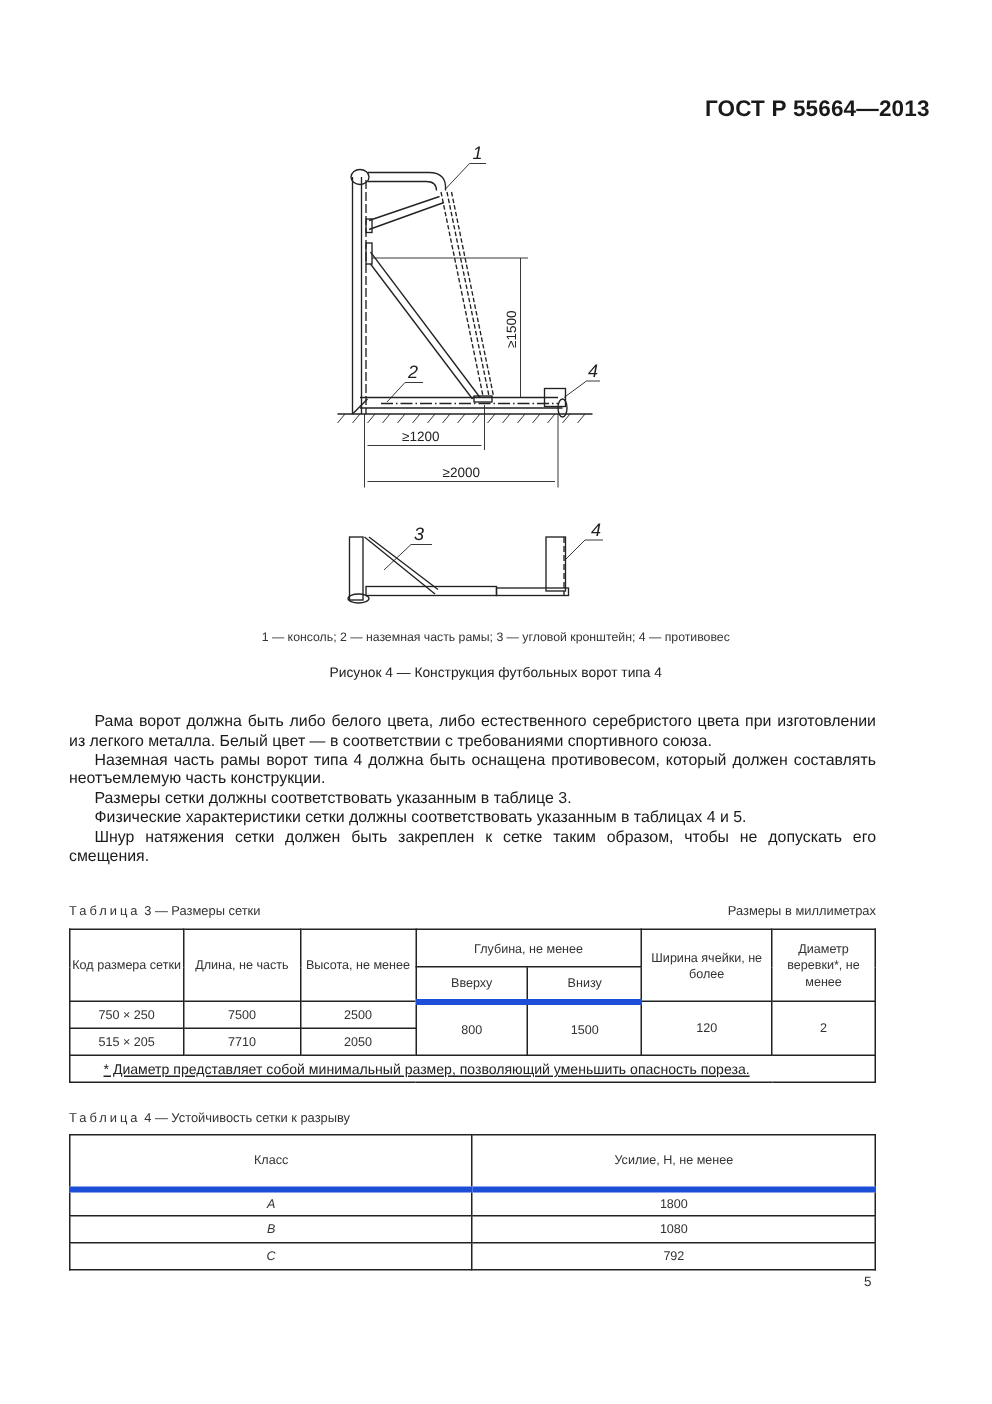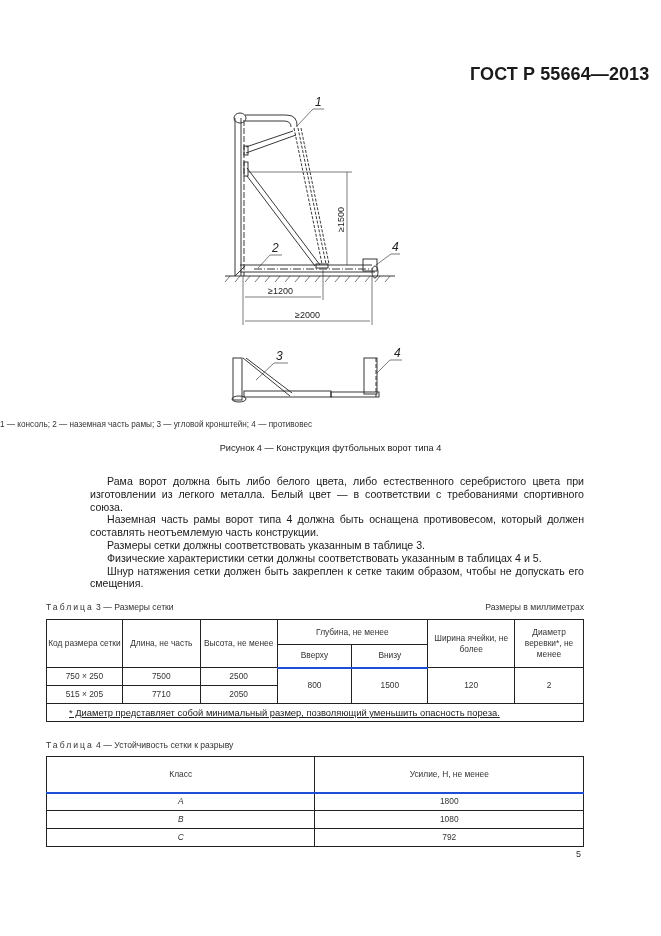--- a/index.html
+++ b/index.html
@@ -1,33 +1,33 @@
 <!DOCTYPE html>
 <html><head>
 <meta charset="utf-8">
 <style>
   html, body { margin: 0; padding: 0; background: #ffffff; }
   body { width: 661px; height: 936px; position: relative; overflow: hidden;
          font-family: "Liberation Sans", "DejaVu Sans", sans-serif; color: #1a1a1a; }
   .abs { position: absolute; }
-  .header-code { left: 470px; top: 64px; font-size: 18px; font-weight: bold; letter-spacing: 0.1px; }
+  .header-code { left: 470px; top: 64px; font-size: 15px; font-weight: bold; letter-spacing: 0.1px; }
   .figure { left: 200px; top: 90px; width: 230px; height: 320px; }
-  .legend { left: 0; width: 661px; top: 420px; font-size: 8.2px; color: #333; }
+  .legend { left: 0; width: 661px; top: 420px; text-align: center; font-size: 8.2px; color: #333; }
   .fig-caption { left: 0; width: 661px; top: 443px; text-align: center; font-size: 9.2px; color: #222; }
   .body-text { left: 46px; top: 475px; width: 538px; font-size: 10.6px; line-height: 12.8px; color: #1a1a1a; }
   .body-text p { margin: 0; text-align: justify; text-align-last: left; }
-  .body-text .ind { text-indent: 17px; margin-left: 44px; }
+  .body-text .ind { text-indent: 17px; }
   .tcap { font-size: 8.6px; color: #333; }
   .tcap .spaced { letter-spacing: 2px; }
   .t3cap { left: 46px; top: 602px; }
   .t3units { left: 460px; top: 602px; width: 124px; text-align: right; }
   .t4cap { left: 46px; top: 740px; }
   table { border-collapse: collapse; position: absolute; font-size: 8.4px; color: #333; }
   td { border: 1px solid #222; text-align: center; vertical-align: middle; padding: 0; line-height: 11px; }
-  .thick-bottom td { border-bottom: 2px solid #1d4ed8; }
+  .thick-bottom td { border-bottom: 4px solid #1d4ed8; }
   .t3 { left: 46px; top: 619px; width: 538px; }
   .t4 { left: 46px; top: 756px; width: 538px; }
   .note { text-align: left; padding-left: 22px; font-size: 9.4px; color: #222; text-decoration: underline; }
   .ital { font-style: italic; }
   .page-num { left: 576px; top: 849px; font-size: 9px; color: #333; }
 </style>
 </head>
 <body>
 
 <div class="abs header-code">ГОСТ Р 55664—2013</div>

